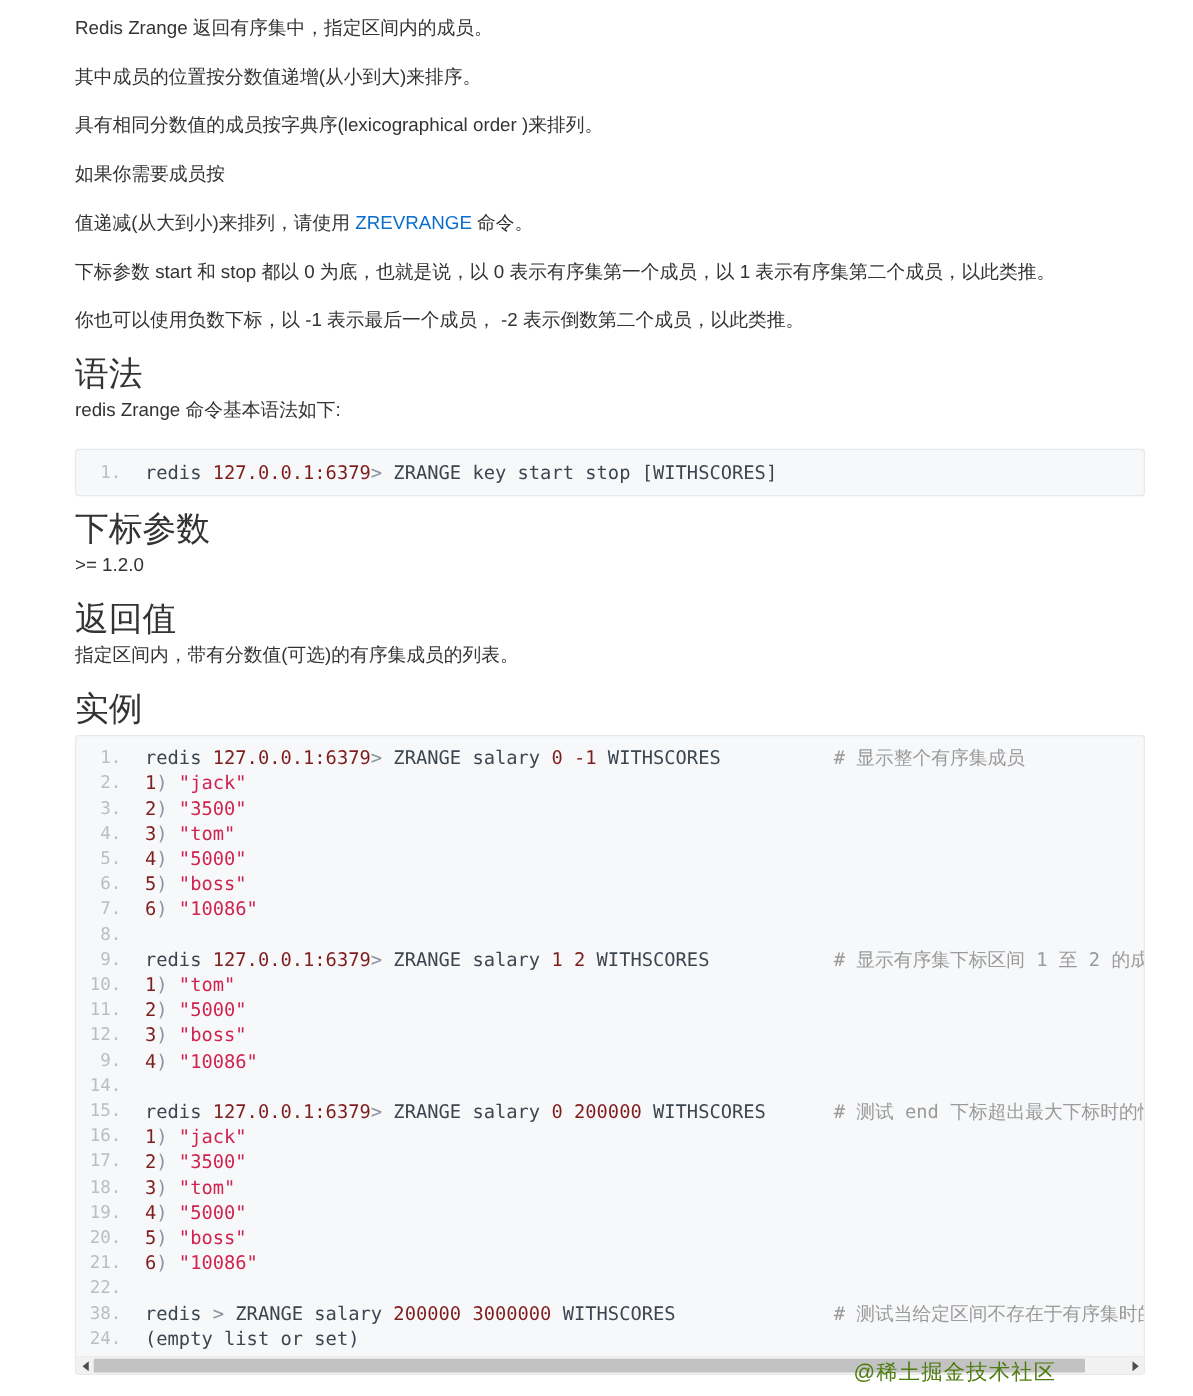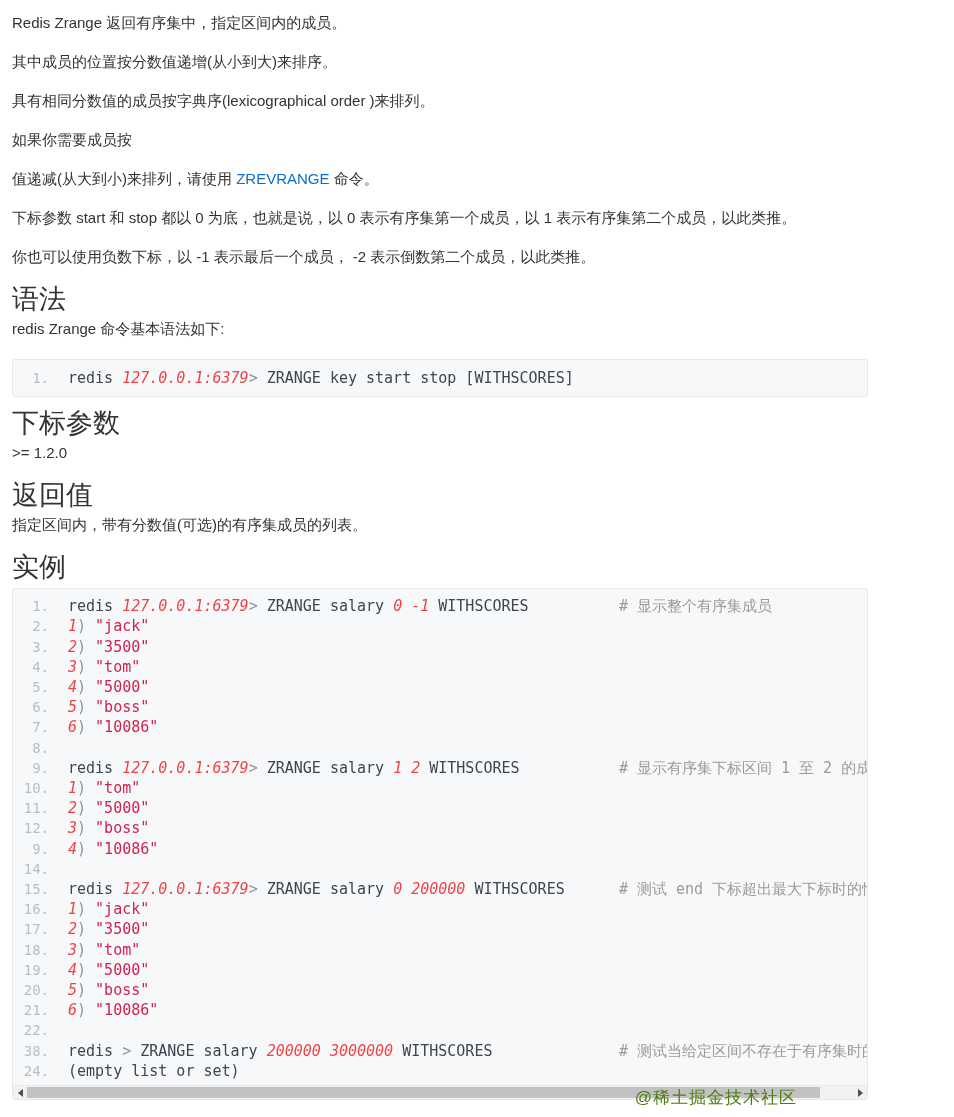--- a/index.html
+++ b/index.html
@@ -1,30 +1,30 @@
 <!DOCTYPE html>
 <html><head>
 <meta charset="utf-8">
 <style>
   html,body{margin:0;padding:0;background:#fff;}
   body{width:954px;height:1117px;overflow:hidden;font-family:"Liberation Sans",sans-serif;color:#333;}
-  .page{position:relative;width:803px;height:1117px;padding:14px 0 0 12px;box-sizing:border-box;background:#fff;}
+  .page{position:relative;width:803px;height:1117px;padding:14px 0 0 12px;box-sizing:border-box;background:#fff;margin-left:48px;}
   p.para{margin:0 0 22px 0;font-size:15px;line-height:17px;color:#333;}
   h2.sec{margin:0 0 9px 0;font-size:27px;line-height:24px;font-weight:400;color:#333;}
   .intro{margin:0 0 12px 0;}
   .tight{margin:0 0 17px 0;}
   .pre-h{margin:0 0 19px 0;}
   a.inline-link{color:#0b6ece;text-decoration:none;}
   .codeblock{width:856px;box-sizing:border-box;background:#f7f8fa;border:1px solid #e6e8ea;border-radius:3px;overflow:hidden;margin:0 0 14px 0;padding:8px 0;}
   .codeblock.example{margin-bottom:0;padding:7px 0 0 0;}
   .cl{display:flex;line-height:20.2px;white-space:pre;}
   .ln{display:inline-block;width:36px;flex:0 0 36px;text-align:right;color:#b6bfc6;font-family:"DejaVu Sans Mono",monospace;font-size:14px;margin-right:19px;user-select:none;}
   .ct{font-family:"DejaVu Sans Mono",monospace;font-size:15px;color:#3c4650;white-space:pre;}
   .tk-p{color:#3c4650;}
-  .tk-n{color:#ef4444;font-style:italic;}
+  .tk-n{color:#7f1d1d;}
   .tk-s{color:#d0234f;}
   .tk-c{color:#9a9a9a;}
   .tk-g{color:#8a95a0;}
   .hscroll{display:flex;align-items:center;height:13px;margin-top:4px;background:#f1f1f1;border-top:1px solid #ececec;}
   .sb-btn{flex:0 0 14px;height:13px;display:flex;align-items:center;justify-content:center;background:#f1f1f1;cursor:default;}
   .tri{width:0;height:0;border-style:solid;}
   .tri-l{border-width:4px 5px 4px 0;border-color:transparent #4d4d4d transparent transparent;}
   .tri-r{border-width:4px 0 4px 5px;border-color:transparent transparent transparent #4d4d4d;}
   .sb-track{flex:1;height:11px;position:relative;background:#f1f1f1;}
   .sb-thumb{position:absolute;left:0;top:0;height:11px;width:96%;background:#c2c2c2;border-radius:1px;}

